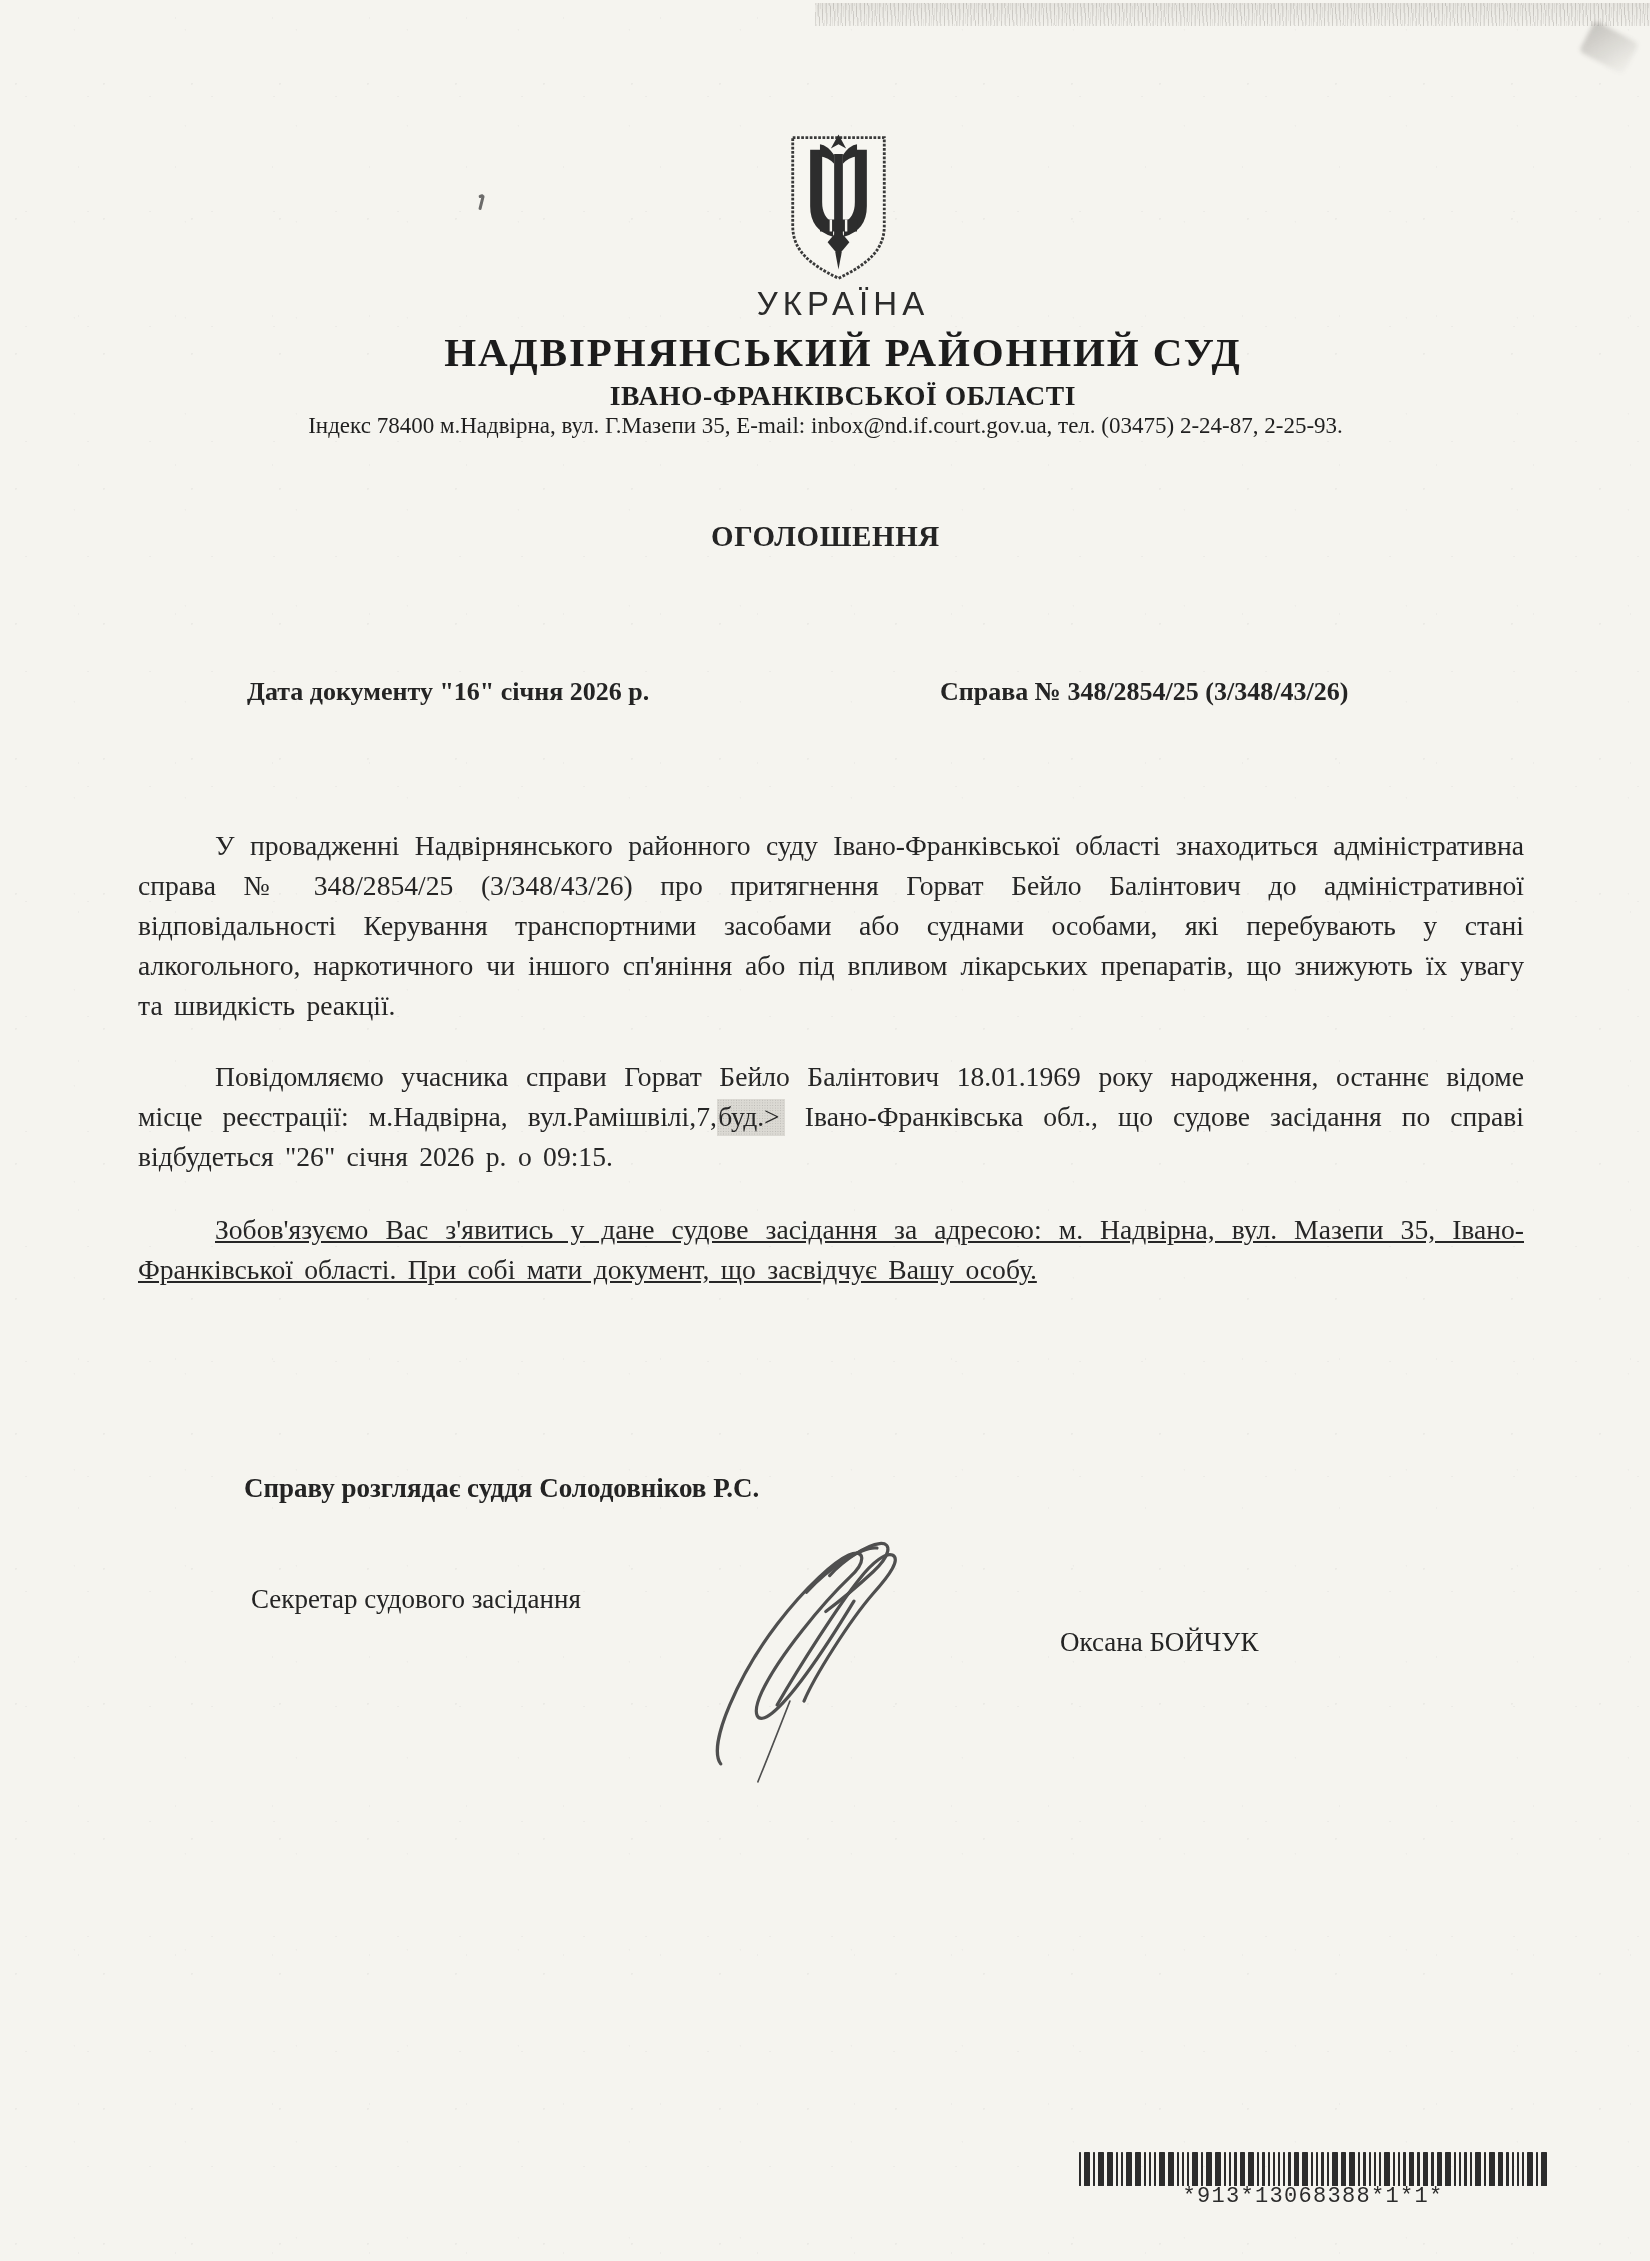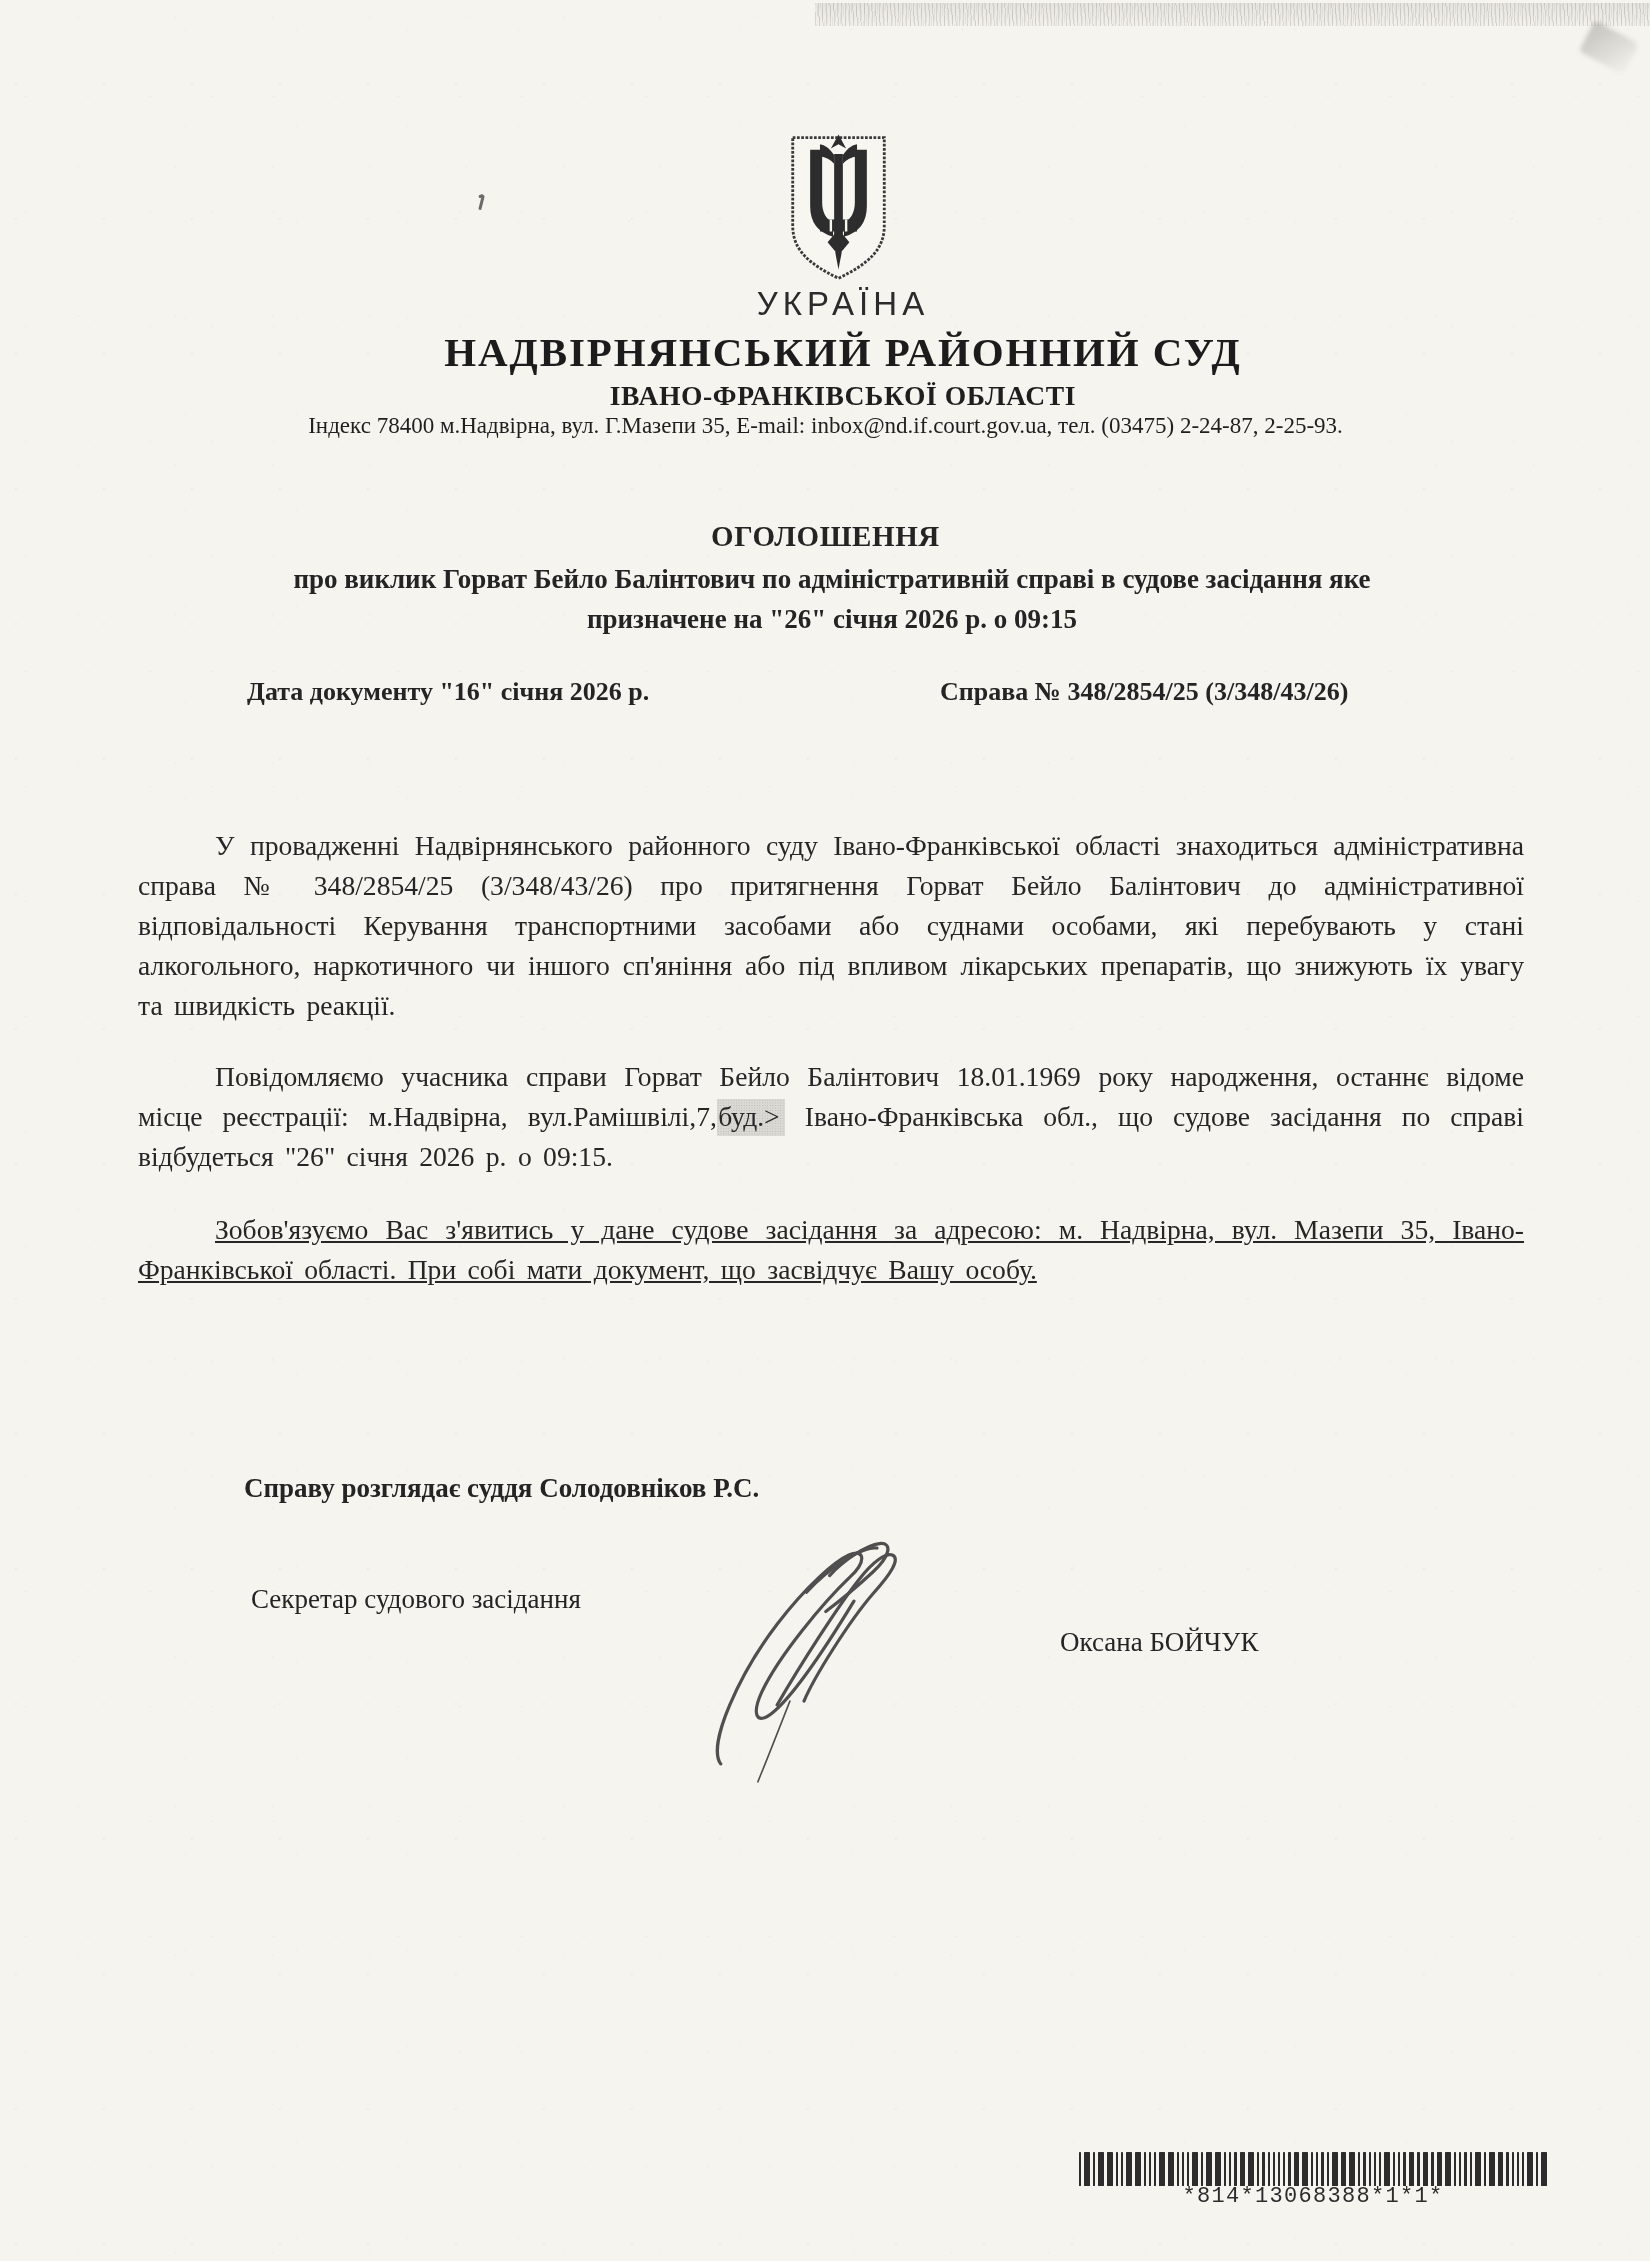--- a/index.html
+++ b/index.html
@@ -118,24 +118,20 @@
   </svg>
 
   <div class="center serif b court">НАДВІРНЯНСЬКИЙ РАЙОННИЙ СУД</div>
   <div class="center sans country">УКРАЇНА</div>
   <div class="center serif b region">ІВАНО-ФРАНКІВСЬКОЇ ОБЛАСТІ</div>
   <div class="center serif address">
     <span>Індекс 78400 м.Надвірна, вул. Г.Мазепи 35, E-mail: inbox@nd.if.court.gov.ua, тел. (03475) 2-24-87, 2-25-93.</span>
   </div>
 
   <div class="center serif b doc-title">ОГОЛОШЕННЯ</div>
-  <div class="center serif b subtitle">
-    <div>про виклик Горват Бейло Балінтович  по адміністративній справі в судове засідання яке</div>
-    <div>призначене на "26" січня 2026 р. о 09:15</div>
-  </div>
 
   <div class="abs serif b meta-date">Дата документу "16" січня 2026 р.</div>
   <div class="abs serif b meta-case">Справа № 348/2854/25 (3/348/43/26)</div>
 
   <p class="bodytext p1">У провадженні Надвірнянського районного суду Івано-Франківської області знаходиться адміністративна справа № 348/2854/25 (3/348/43/26) про притягнення Горват Бейло Балінтович  до адміністративної відповідальності Керування транспортними засобами або суднами особами, які перебувають у стані алкогольного, наркотичного чи іншого сп'яніння або під впливом лікарських препаратів, що знижують їх увагу та швидкість реакції.</p>
 
   <p class="bodytext p2"><span>Повідомляємо учасника справи Горват Бейло Балінтович   18.01.1969 року народження, останнє відоме місце реєстрації: м.Надвірна, вул.Рамішвілі,7,</span><span class="hl">буд.&gt;</span><span>  Івано-Франківська обл., що судове засідання по справі відбудеться "26" січня 2026 р. о 09:15.</span></p>
 
   <p class="bodytext p3">Зобов'язуємо Вас з'явитись у дане судове засідання за адресою: м. Надвірна, вул. Мазепи 35, Івано-Франківської області. При собі мати документ, що засвідчує Вашу особу.</p>
 
@@ -223,16 +219,16 @@
       <i style="width:5.8px"></i>
       <i style="width:5.8px"></i>
       <i style="width:2.2px"></i>
       <i style="width:2.2px"></i>
       <i style="width:2.2px"></i>
       <i style="width:2.2px"></i>
       <i style="width:5.8px"></i>
       <i style="width:2.2px"></i>
       <i style="width:5.8px"></i>
     </div>
-  <div class="mono barcode-label">*814*13068388*1*1*</div>
+  <div class="mono barcode-label">*913*13068388*1*1*</div>
 
 </div>
 
 
 </body></html>

